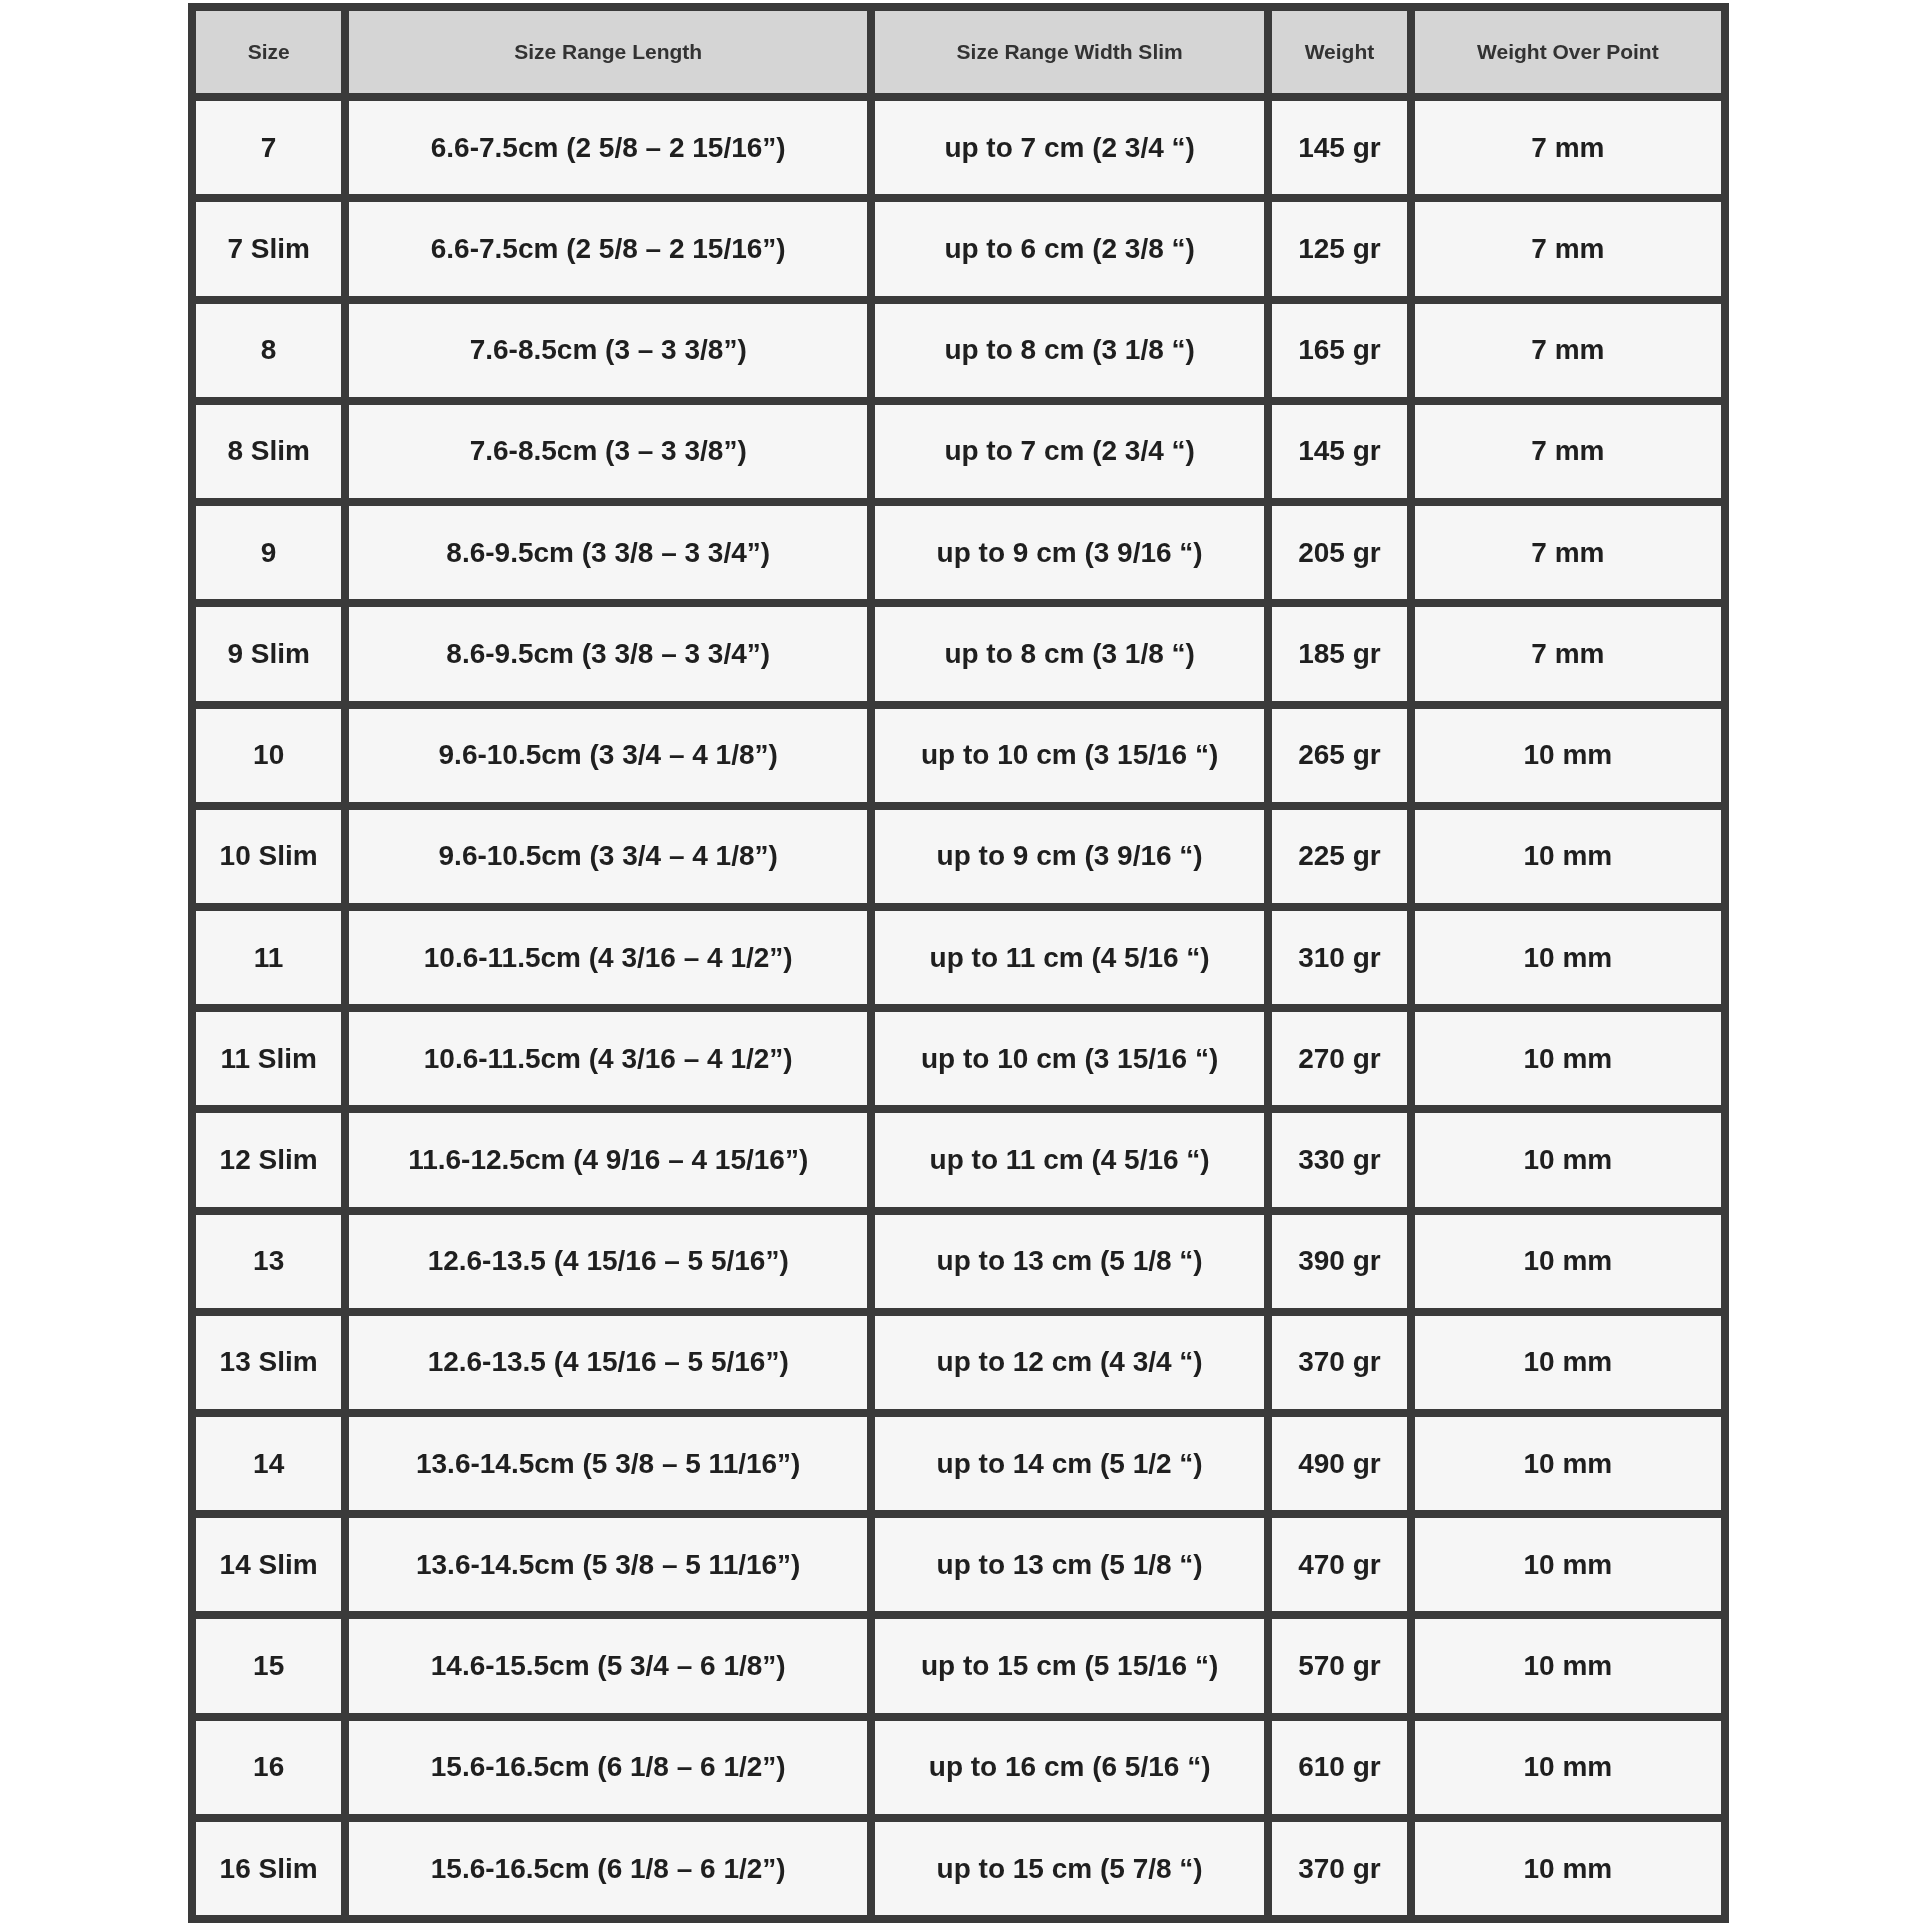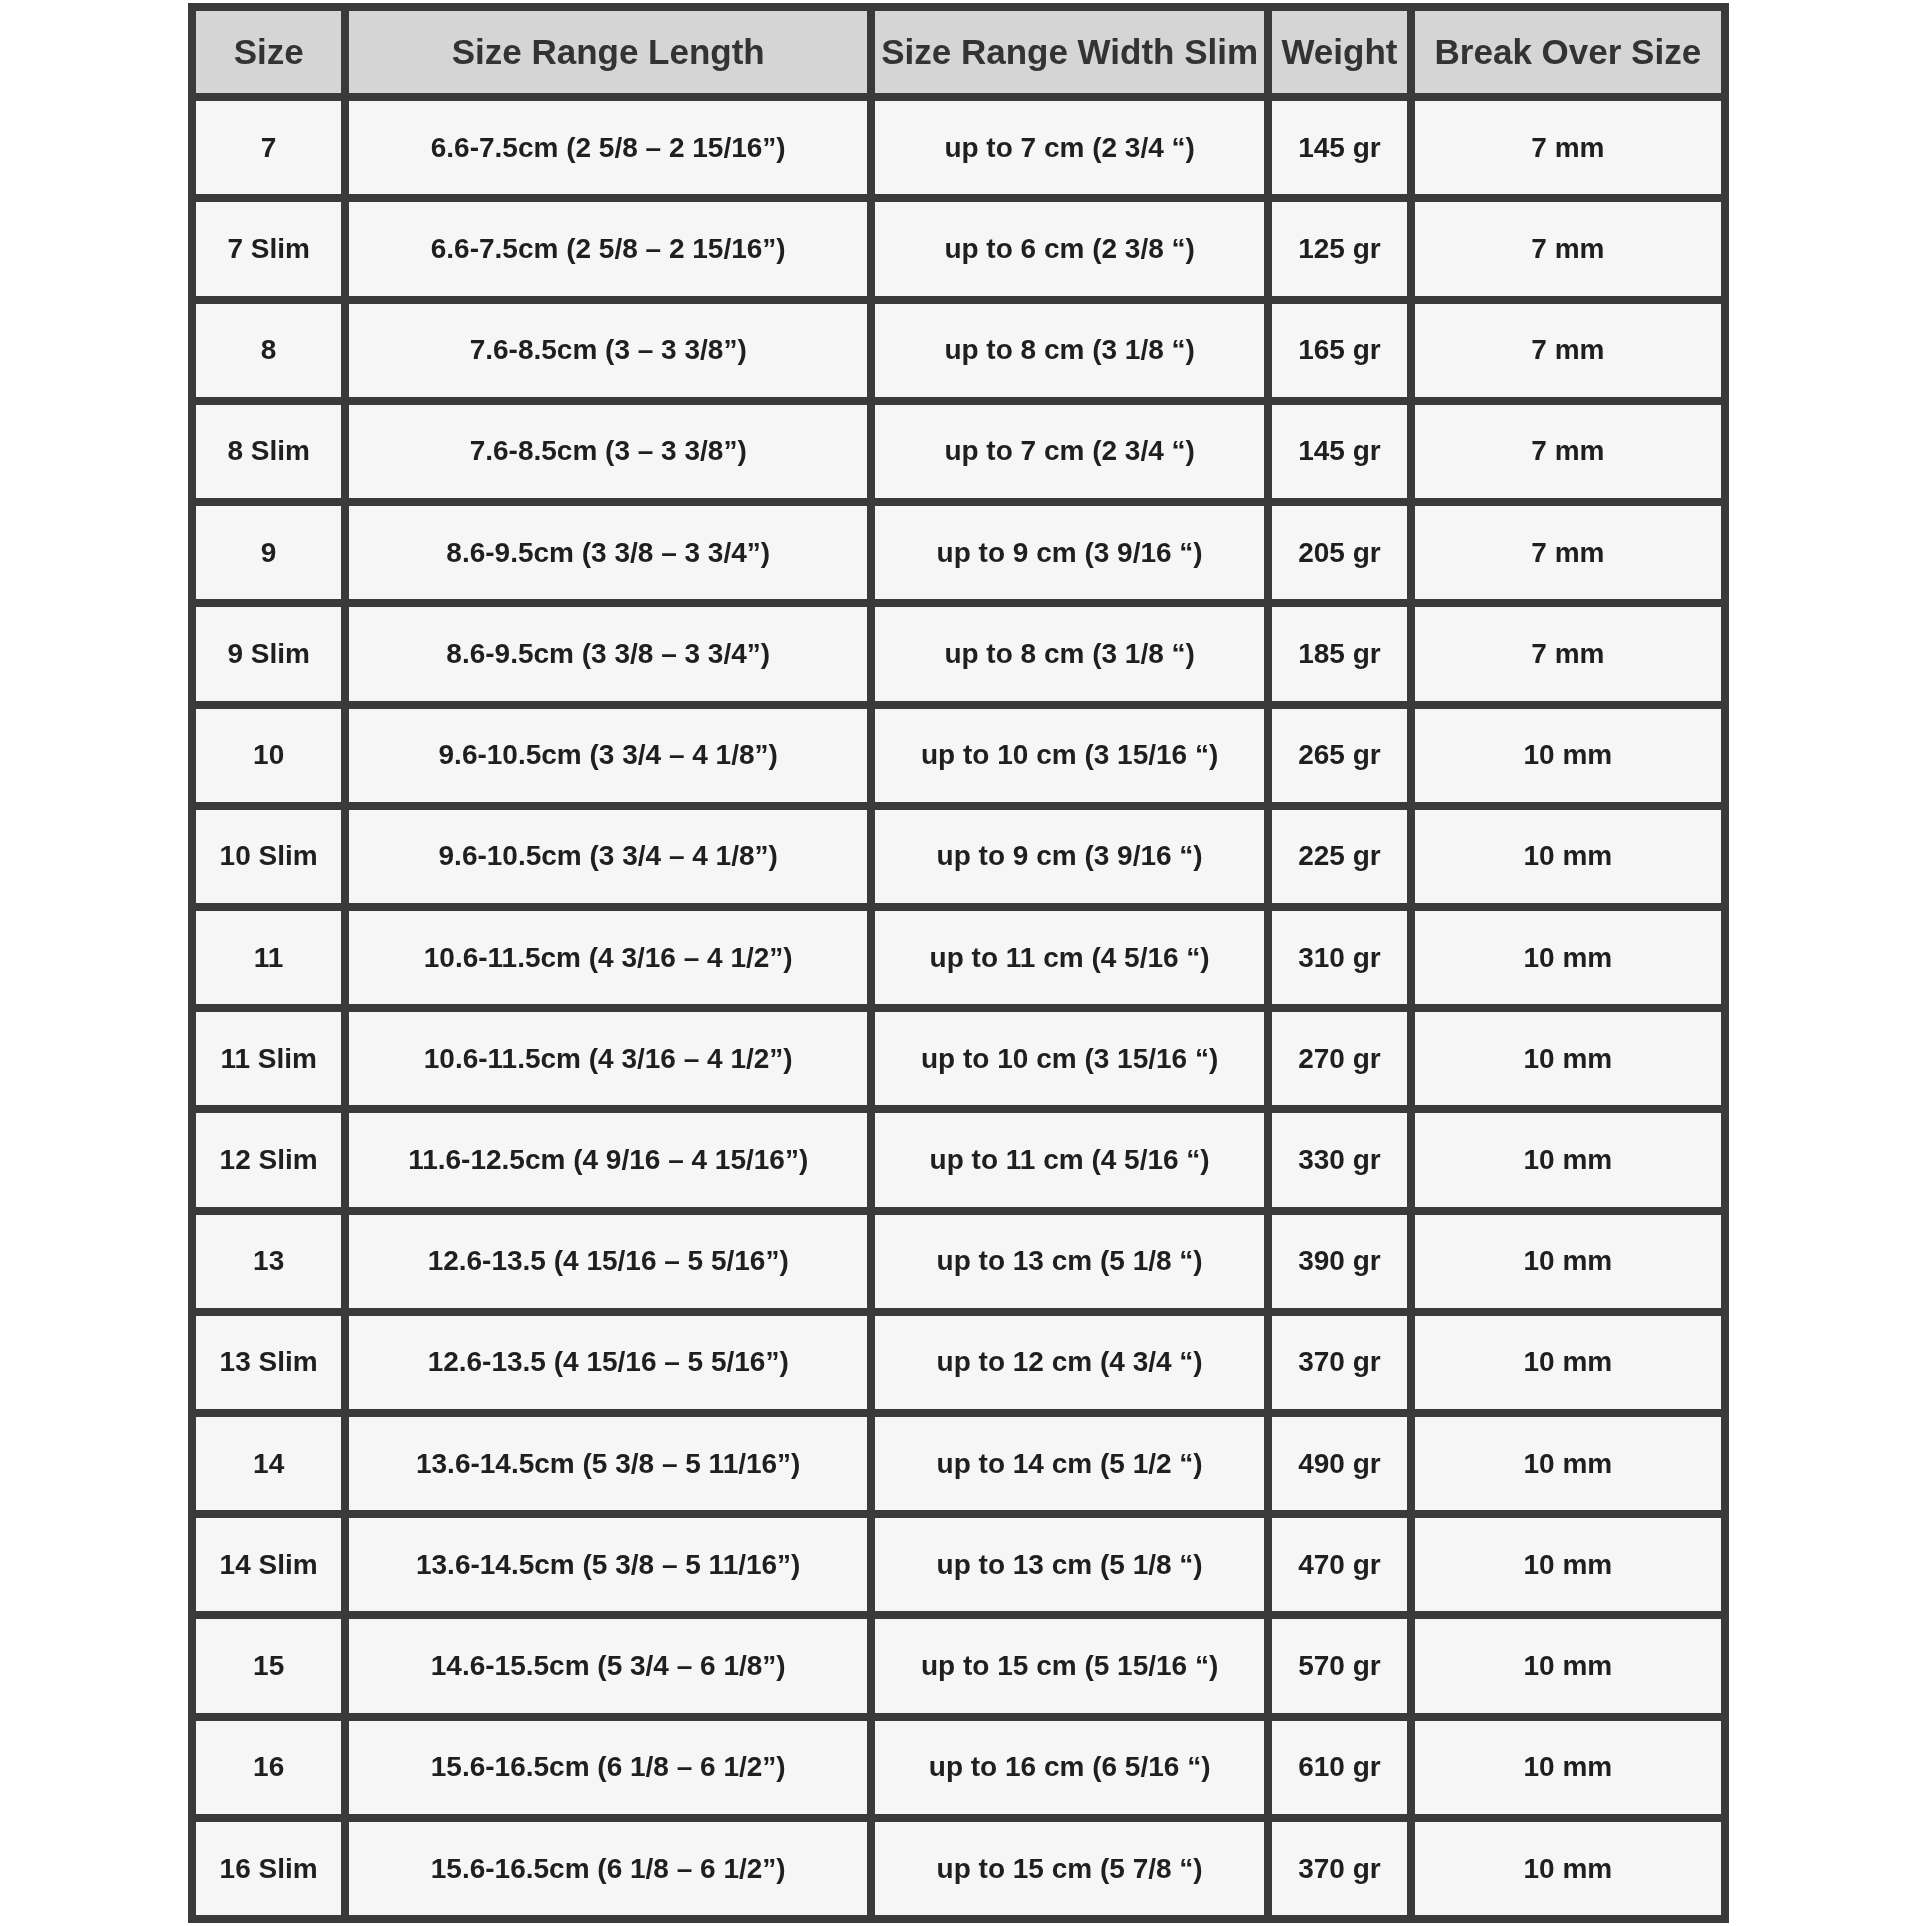--- a/index.html
+++ b/index.html
@@ -31,21 +31,21 @@
     border: 8.3px solid #3a3a3a;
     text-align: center;
     vertical-align: middle;
     font-weight: bold;
     padding: 0 3.9px;
     overflow: hidden;
   }
   table.size-chart th {
     background: #d5d5d5;
     color: #333333;
-    font-size: 35px;
+    font-size: 21px;
     height: 82px;
   }
   table.size-chart td {
     background: #f6f6f6;
     color: #1f1f1f;
     font-size: 28px;
   }
 </style>
 </head>
 <body>
@@ -58,21 +58,21 @@
       <col style="width:25.9%">
       <col style="width:9.3%">
       <col style="width:20.5%">
     </colgroup>
     <thead>
       <tr>
         <th>Size</th>
         <th>Size Range Length</th>
         <th>Size Range Width Slim</th>
         <th>Weight</th>
-        <th>Break Over Size</th>
+        <th>Weight Over Point</th>
       </tr>
     </thead>
     <tbody>
         <tr>
           <td>7</td>
           <td>6.6-7.5cm (2 5/8 – 2 15/16”)</td>
           <td>up to 7 cm (2 3/4 “)</td>
           <td>145 gr</td>
           <td>7 mm</td>
         </tr>

